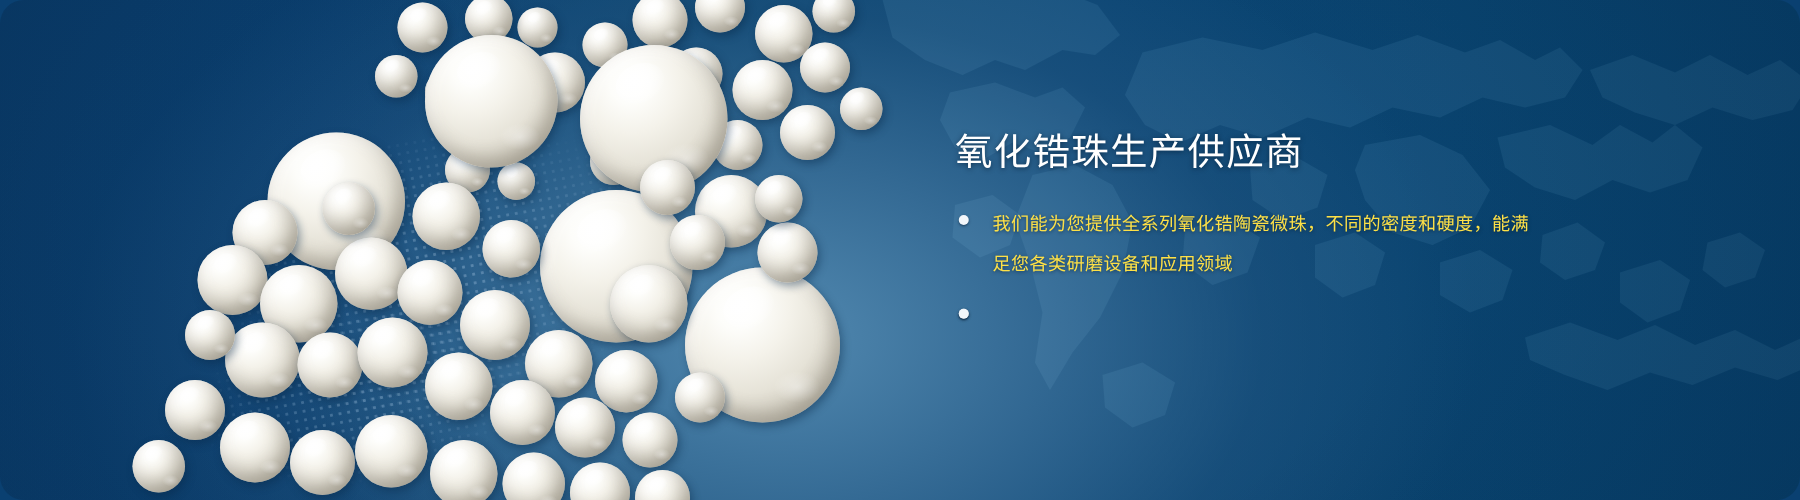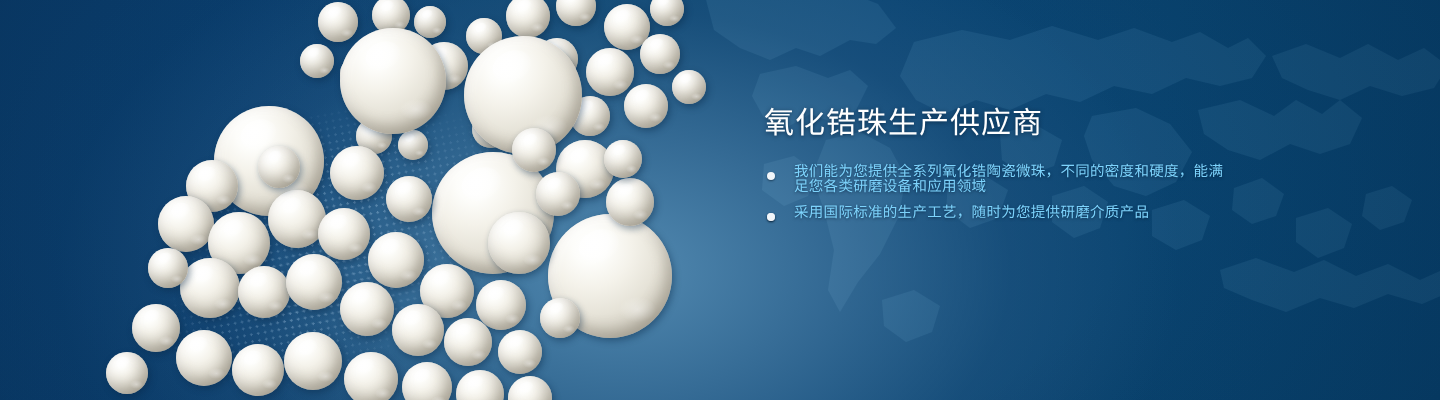--- a/index.html
+++ b/index.html
@@ -9,20 +9,21 @@
     background: #0a4071;
   }
   .banner {
     position: relative;
     width: 1440px;
     height: 400px;
     overflow: hidden;
     font-family: "Liberation Sans", "DejaVu Sans", sans-serif;
     background: #0a4071;
     user-select: none;
+    border-radius: 19px;
   }
 
   
   .bg-base {
     position: absolute;
     inset: 0;
     background:
       radial-gradient(ellipse 780px 520px at 620px 270px,
         rgba(86,141,180,0.95) 0%,
         rgba(70,122,163,0.70) 26%,
@@ -155,22 +156,22 @@
   .bullets {
     margin: 22px 0 0 0;
     padding: 0;
     list-style: none;
   }
   .bullet {
     position: relative;
     padding-left: 30px;
     margin-bottom: 11px;
     font-size: 14.5px;
-    line-height: 15px;
-    color: #7dd3fc;
+    line-height: 32px;
+    color: #fde047;
     text-shadow: 0 1px 3px rgba(2,24,46,0.6);
     letter-spacing: 0.3px;
   }
   .bullet:last-child { margin-bottom: 0; }
   .bullet .dot {
     position: absolute;
     left: 3px;
     top: 8px;
     width: 8px;
     height: 8px;
@@ -297,18 +298,17 @@
     <ul class="bullets">
       <li class="bullet">
         <span class="dot"></span>
         <span>我们能为您提供全系列氧化锆陶瓷微珠，不同的密度和硬度，能满足您各类研磨设备和应用领域</span>
       </li>
       <li class="bullet">
         <span class="dot"></span>
       </li>
       <li class="bullet">
         <span class="dot"></span>
-        <span>采用国际标准的生产工艺，随时为您提供研磨介质产品</span>
       </li>
     </ul>
   </div>
 
 </div>
 
 </body></html>

